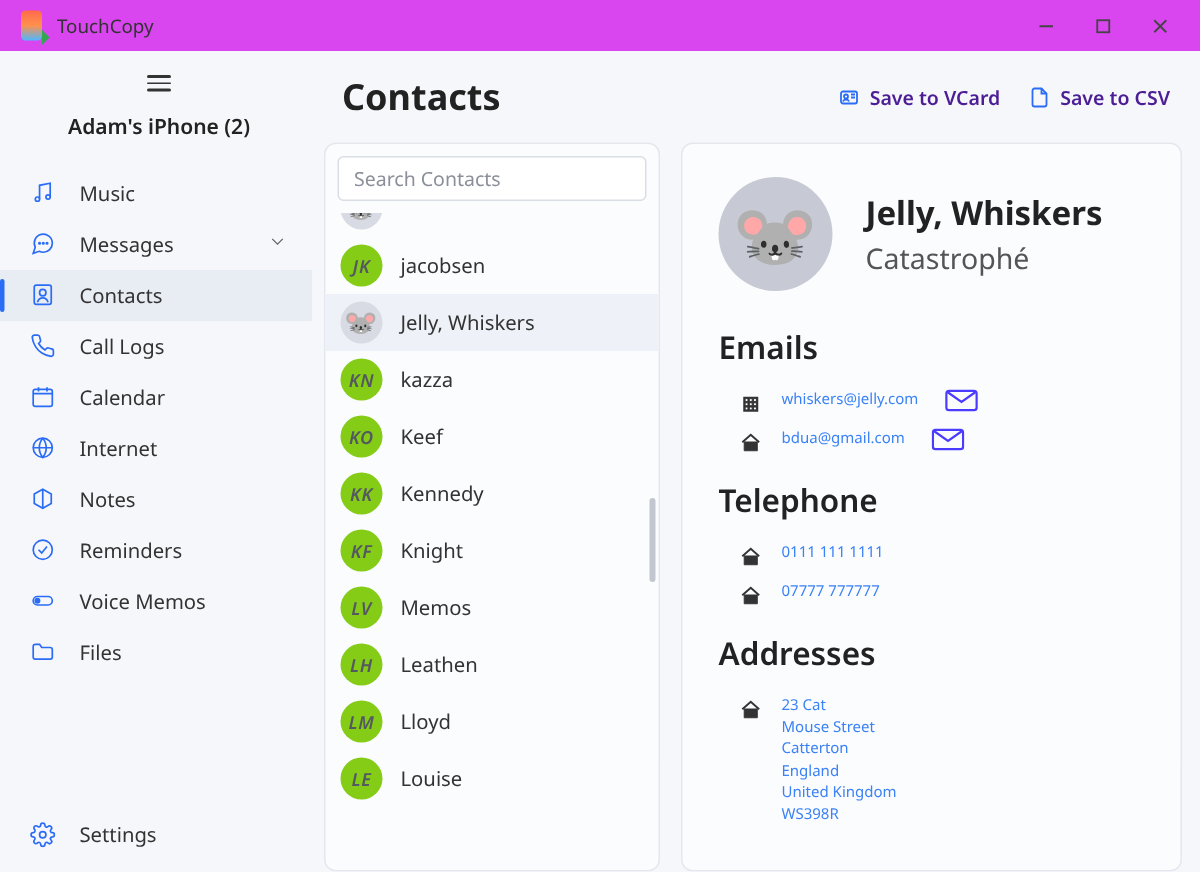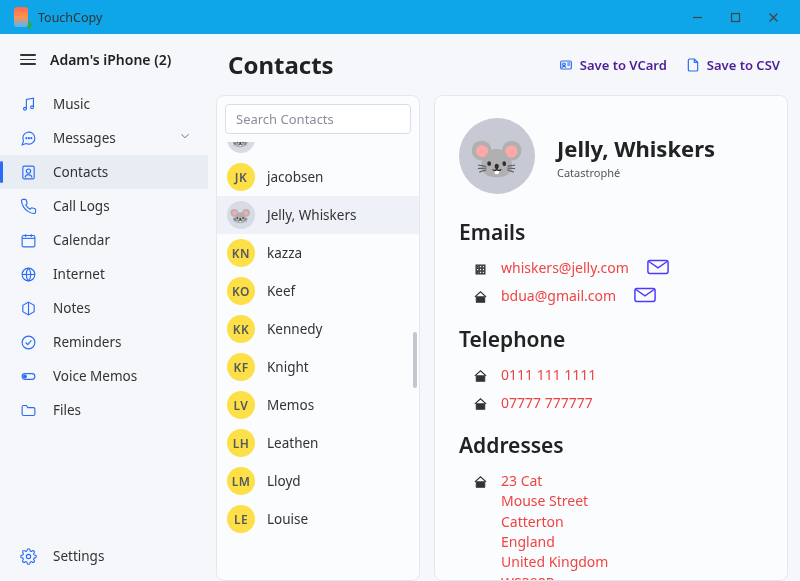--- a/index.html
+++ b/index.html
@@ -1,34 +1,34 @@
 <!DOCTYPE html>
 <html><head>
 <meta charset="utf-8">
 <style>
 * { margin: 0; padding: 0; box-sizing: border-box; font-family: "Segoe UI", -apple-system, system-ui, sans-serif; }
 html, body { width: 800px; height: 581px; overflow: hidden; }
 body { background: #f5f7fb; display: flex; flex-direction: column; }
 
 
-.titlebar { height: 34px; display:flex; align-items:center; padding:0 8px 0 14px; background:#0ea5e9; }
+.titlebar { height: 34px; display:flex; align-items:center; padding:0 8px 0 14px; background:#d946ef; }
 .titlebar .app-logo { width:14px; height:20px; border-radius:3px;
   background: linear-gradient(#ff6a4d,#ff914d,#4db8ff); margin-right:10px; position:relative;}
 .titlebar .app-logo::after{content:"";position:absolute;bottom:-3px;right:-5px;width:0;height:0;
   border-left:5px solid #2fa84f;border-top:5px solid transparent;border-bottom:5px solid transparent;}
 .titlebar .app-title { font-size:12.5px; color:#333; }
 .titlebar .spacer { flex:1; }
 .titlebar .winbtn { width:38px; height:28px; display:flex; align-items:center; justify-content:center; color:#444; border-radius:3px; }
 .titlebar .winbtn svg { width:11px; height:11px; }
 
 .body { flex:1; display:flex; min-height:0; }
 
 
 .sidebar { width:208px; background:#f5f7fb; display:flex; flex-direction:column; padding-top:6px; }
-.side-header { display:flex; align-items:center; gap:14px; padding:10px 16px 14px 20px; }
+.side-header { display:flex; align-items:center; gap:14px; padding:10px 16px 14px 20px;flex-direction:column; }
 .hamburger { display:flex; flex-direction:column; gap:3px; }
 .hamburger span { display:block; width:16px; height:1.6px; background:#333; border-radius:1px;}
 .device-name { font-size:14px; font-weight:600; color:#222; }
 
 .nav { flex:1; overflow:hidden; padding-top:4px;}
 .nav-item { display:flex; align-items:center; gap:16px; height:34px; padding:0 16px 0 20px; font-size:13.5px; color:#333; cursor:pointer; position:relative; }
 .nav-item .icon { width:17px; height:17px; display:flex; align-items:center; justify-content:center; color:#2a6cf6; }
 .nav-item .icon svg { width:17px; height:17px; stroke:#2a6cf6; fill:none; stroke-width:1.6; }
 .nav-item.active { background:#e8ecf3; }
 .nav-item.active::before { content:""; position:absolute; left:0; top:6px; bottom:6px; width:3px; background:#2a6cf6; border-radius:2px; }
@@ -39,45 +39,45 @@
 .main { flex:1; display:flex; flex-direction:column; min-width:0; padding:10px 10px 0 6px; }
 .main-header { display:flex; align-items:center; padding:4px 10px 14px 14px; }
 .page-title { font-size:24px; font-weight:700; color:#222; }
 .main-header .spacer { flex:1; }
 .action { display:flex; align-items:center; gap:6px; color:#4c1d95; font-size:13px; font-weight:600; margin-left:18px; cursor:pointer; }
 .action svg { width:16px; height:16px; stroke:#2a6cf6; fill:none; stroke-width:1.8; }
 
 .panels { flex:1; display:flex; gap:14px; min-height:0; padding:0 2px 0 2px; }
 
 
-.listpanel { width:204px; background:#fbfcfe; border:1px solid #e5e7ef; border-radius:8px; display:flex; flex-direction:column; min-height:0; }
+.listpanel { width:224px; background:#fbfcfe; border:1px solid #e5e7ef; border-radius:8px; display:flex; flex-direction:column; min-height:0; }
 .search-wrap { padding:8px; }
 .search { width:100%; height:30px; border:1px solid #d9dde6; border-radius:4px; padding:0 10px; font-size:13px; color:#333; background:#fff; }
 .search::placeholder { color:#8a8f99; }
 .contact-list { flex:1; overflow:hidden; position:relative; }
 .contact-list-inner { position:absolute; top:-22px; left:0; right:0; }
 .contact-row { display:flex; align-items:center; gap:12px; height:38px; padding:0 10px; cursor:pointer; }
 .contact-row.selected { background:#eef1f7; }
-.avatar-init { width:28px; height:28px; border-radius:50%; background:#fde047; color:#545861; font-size:12px; font-weight:600; display:flex; align-items:center; justify-content:center; letter-spacing:0.5px;}
+.avatar-init { width:28px; height:28px; border-radius:50%; background:#84cc16; color:#545861; font-size:12px; font-weight:600; display:flex; align-items:center; justify-content:center; letter-spacing:0.5px;font-style:italic;}
 .avatar-img { width:28px; height:28px; border-radius:50%; background:#d8dbe3; display:flex; align-items:center; justify-content:center; font-size:18px; }
 .contact-name { font-size:13.5px; color:#333; }
 .list-scrollbar { position:absolute; right:2px; top:190px; width:4px; height:56px; background:#c2c6cf; border-radius:2px; }
 
 
 .detail { flex:1; background:#fbfcfe; border:1px solid #e5e7ef; border-radius:8px; padding:22px 24px; overflow:hidden; }
 .det-header { display:flex; align-items:center; gap:22px; margin-bottom:24px; }
 .det-avatar { width:76px; height:76px; border-radius:50%; background:#c7cad4; display:flex; align-items:center; justify-content:center; font-size:46px; }
 .det-name { font-size:22px; font-weight:700; color:#222; }
-.det-company { font-size:11px; color:#555; margin-top:2px; }
+.det-company { font-size:19px; color:#555; margin-top:2px; }
 
 .section-title { font-size:21px; font-weight:600; color:#222; margin:14px 0 8px; }
 .row { display:flex; align-items:flex-start; gap:12px; padding:4px 0 4px 14px; }
 .row .type-icon { width:16px; height:16px; margin-top:2px; color:#333; }
 .row .type-icon svg { width:15px; height:15px; stroke:#333; fill:#333; }
-.row .val { font-size:14px; color:#ef4444; line-height:1.45; }
+.row .val { font-size:10px; color:#3b82f6; line-height:1.45; }
 .mail-icon { width:22px; height:16px; margin-left:6px; }
 .mail-icon svg { width:22px; height:16px; stroke:#4b3bff; fill:none; stroke-width:1.6; }
 </style>
 </head>
 <body>
 
 <div class="titlebar">
   <div class="app-logo"></div>
   <div class="app-title">TouchCopy</div>
   <div class="spacer"></div>

